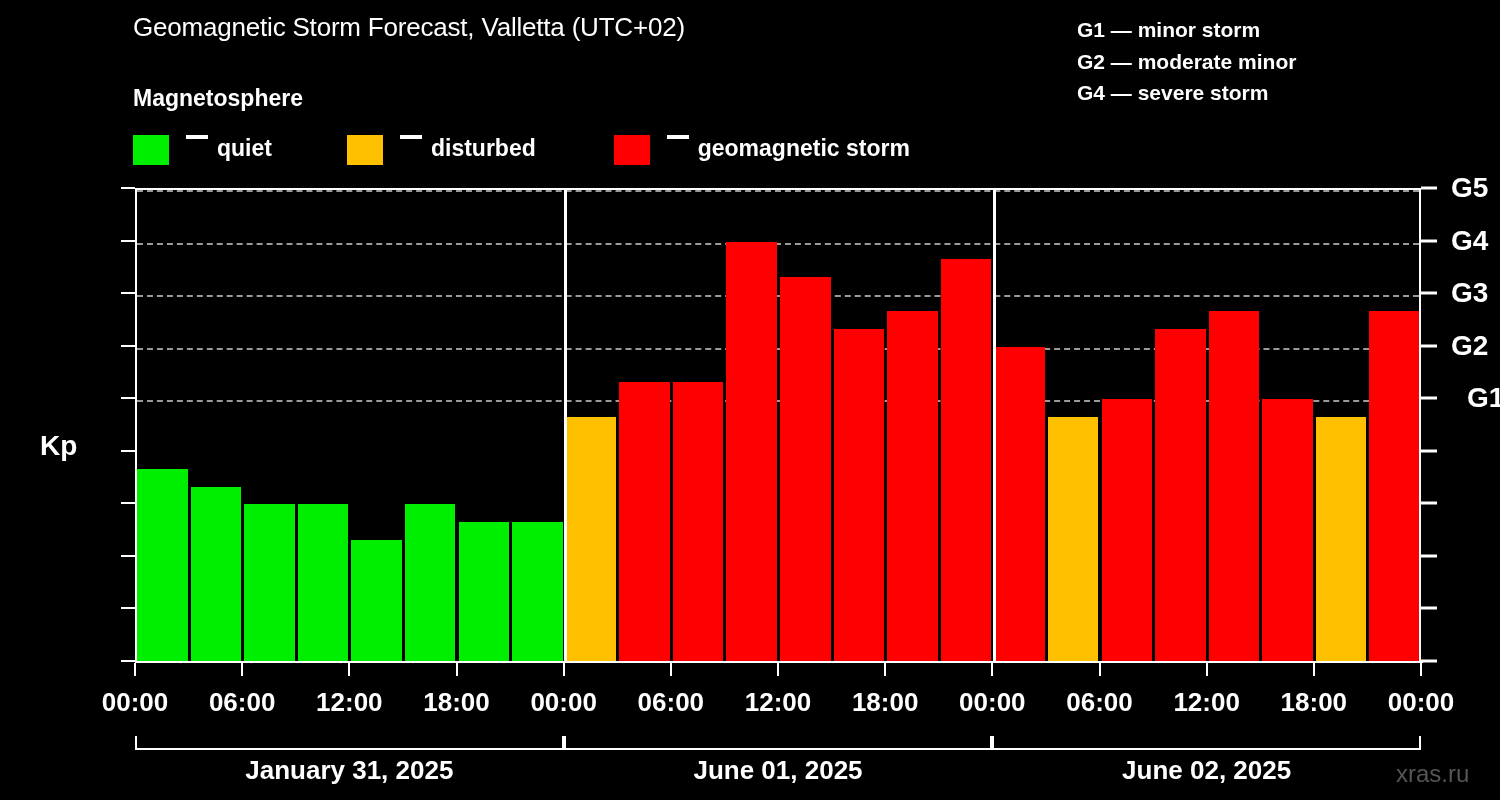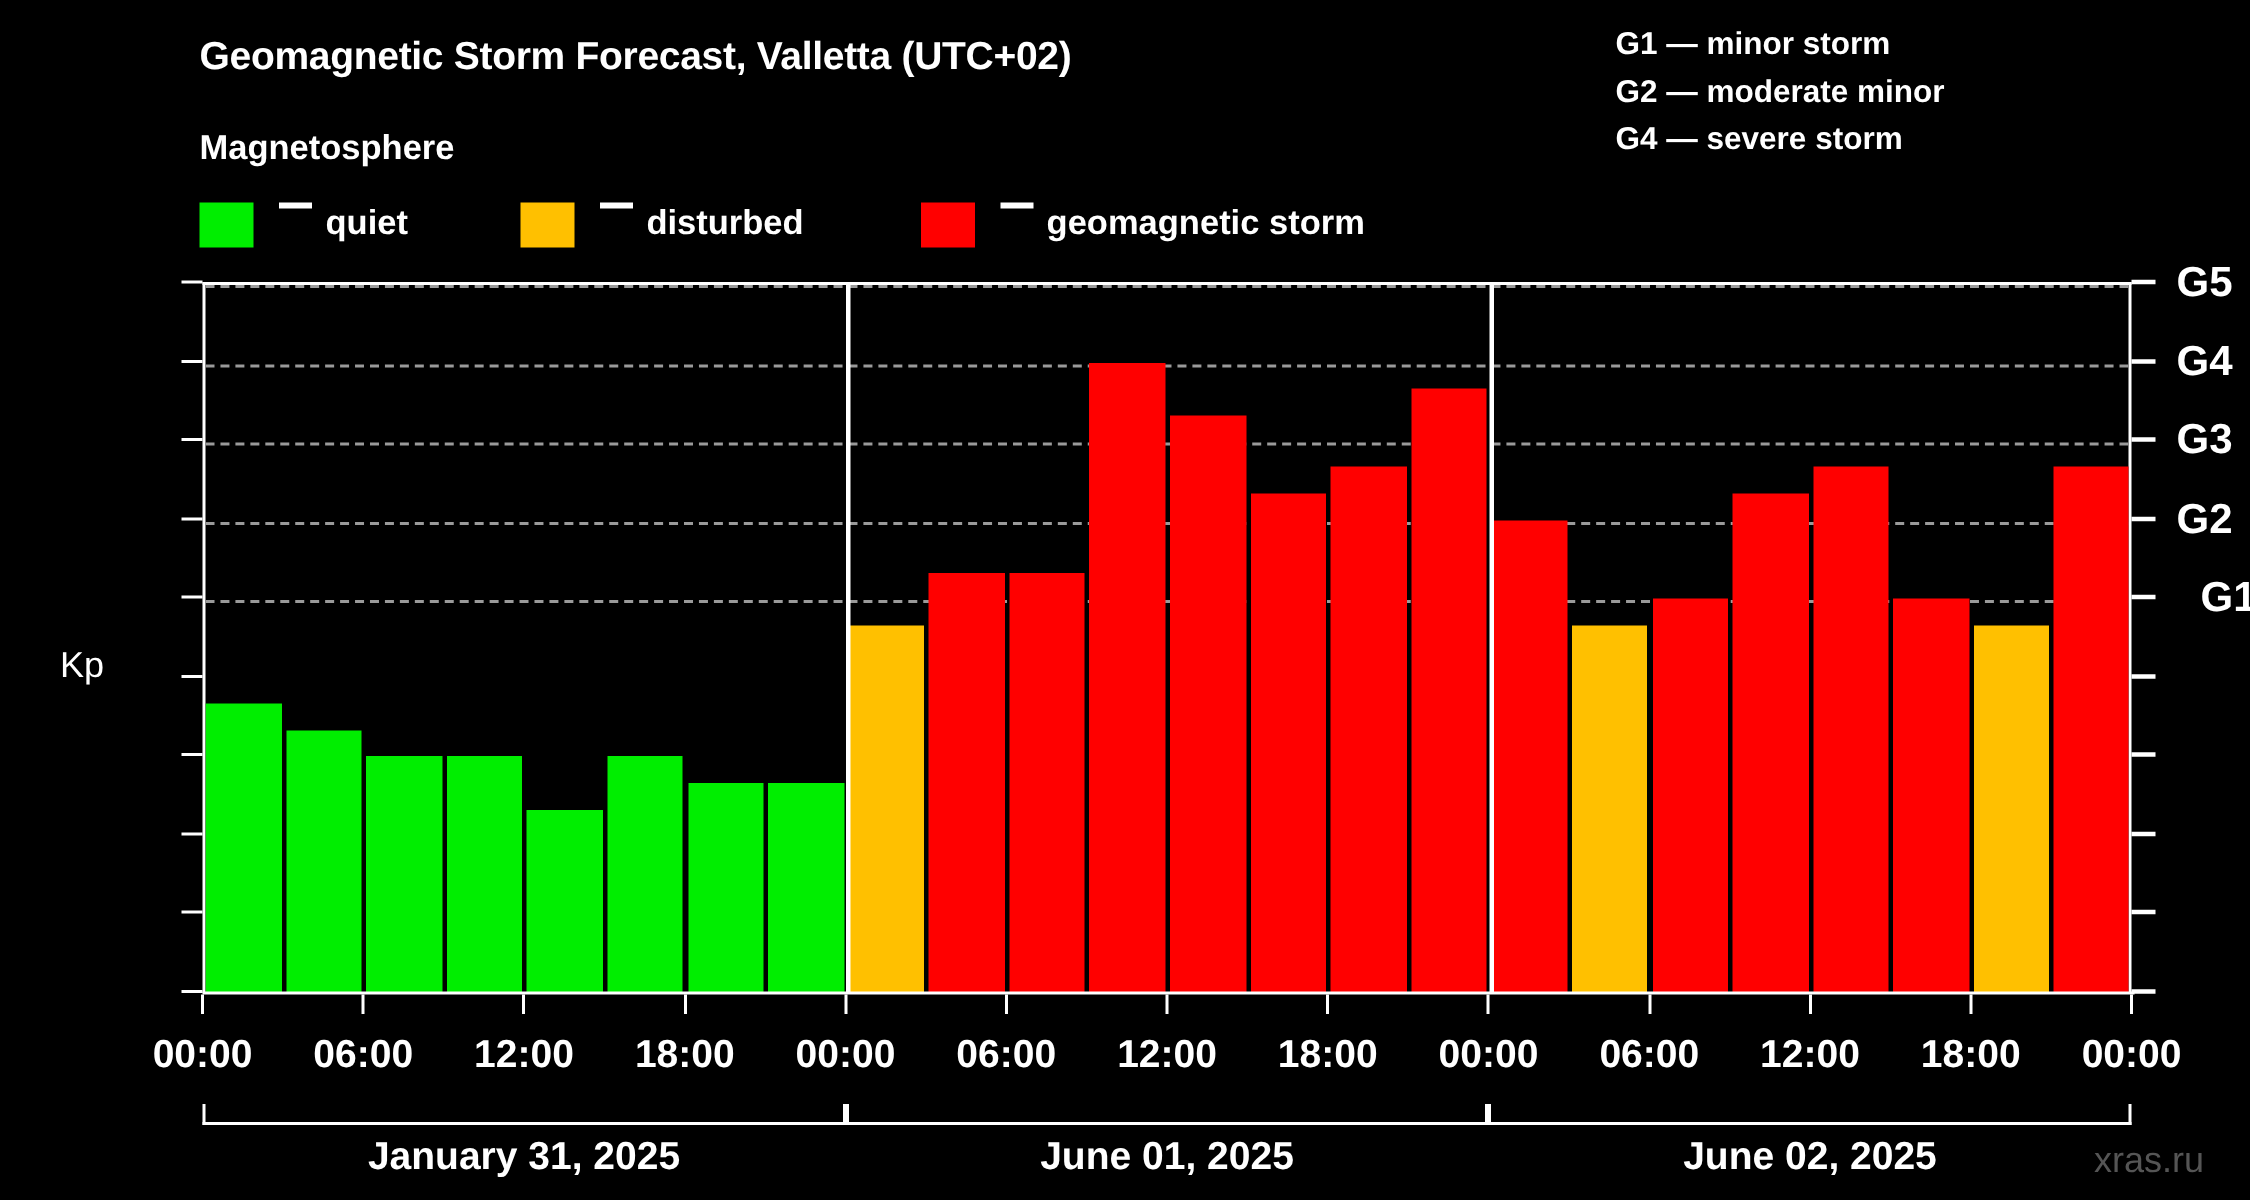--- a/index.html
+++ b/index.html
@@ -13,23 +13,23 @@
     position: relative;
     overflow: hidden;
     font-family: "Liberation Sans", sans-serif;
     color: #ffffff;
   }
 
   
   #chart-title {
     position: absolute;
     left: 133px;
-    top: 22px;
+    top: 12px;
     font-size: 26px;
-    font-weight: bold;
+    font-weight: normal;
     white-space: nowrap;
     letter-spacing: -0.2px;
   }
   #legend-heading {
     position: absolute;
     left: 133px;
     top: 85px;
     font-size: 23px;
     font-weight: bold;
     white-space: nowrap;
@@ -139,22 +139,22 @@
     left: 121px;
     width: 14px;
     height: 2px;
     background: #ffffff;
     transform: translateY(-50%);
   }
   #y-axis-title {
     position: absolute;
     left: 40px;
     top: 430px;
-    font-size: 24px;
-    font-weight: normal;
+    font-size: 28px;
+    font-weight: bold;
   }
 
   
   .gtick-label {
     position: absolute;
     left: 1451px;
     font-size: 28px;
     font-weight: bold;
     transform: translateY(-50%);
     white-space: nowrap;

